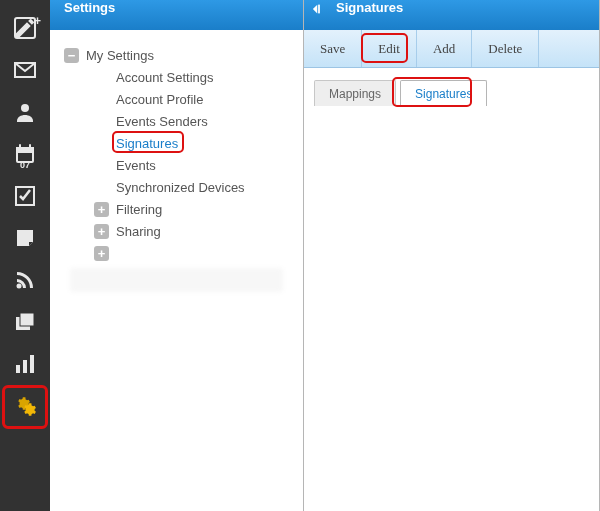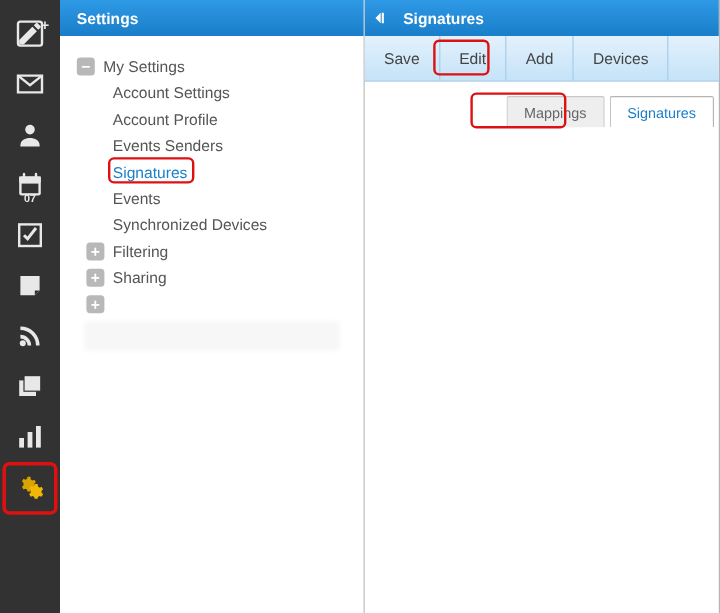--- a/index.html
+++ b/index.html
@@ -12,43 +12,43 @@
 .rail-item svg { width: 24px; height: 24px; fill: #e8e8e8; }
 .rail-item.active svg .g1 { fill: #d9a400; }
 .rail-item.active svg .g2 { fill: #f2b705; }
 .rail-highlight { position: absolute; border: 3px solid #d11; border-radius: 6px; pointer-events: none; }
 .compose-plus { position: absolute; top: 6px; right: 4px; color: #e8e8e8; font-size: 12px; font-weight: bold; }
 
 
 .panel { display: flex; flex-direction: column; border-right: 1px solid #b5b5b5; background: #fff; }
 .panel.settings { width: 254px; }
 .panel.right { flex: 1; }
-.panel-header { height: 30px; background: linear-gradient(#2e99e5, #1a7ec9); color: #fff; font-weight: bold; font-size: 13px; display: flex; align-items: center; padding-left: 14px; }
+.panel-header { height: 30px; background: linear-gradient(#2e99e5, #1a7ec9); color: #fff; font-weight: bold; font-size: 13px; display: flex; padding-left: 14px; }
 .panel-header.right { padding-left: 6px; }
 .collapse-icon { width: 18px; height: 18px; margin-right: 8px; cursor: pointer; display: inline-flex; align-items: center; justify-content: center; }
 .collapse-icon svg { fill: #fff; }
 
 .tree { padding: 14px 8px 8px 14px; }
 .tree-node { display: flex; align-items: center; height: 22px; cursor: pointer; color: #555; }
 .tree-node.root { font-size: 13px; }
 .tree-expander { width: 15px; height: 15px; background: #b8b8b8; border-radius: 3px; display: inline-flex; align-items: center; justify-content: center; color: #fff; font-size: 13px; font-weight: bold; margin-right: 7px; line-height: 1; flex-shrink: 0; }
-.tree-children { margin-left: 8px; }
+.tree-children { margin-left: 30px; }
 .tree-leaf { height: 22px; display: flex; align-items: center; padding-left: 22px; cursor: pointer; color: #555; position: relative; }
 .tree-leaf.selected span.lbl { color: #1a7ec9; }
 .tree-sub { display: flex; align-items: center; height: 22px; padding-left: 0; }
 .blur-area { margin: 4px 12px 0 6px; height: 24px; background: #f7f7f7; filter: blur(2px); border-radius: 3px; }
 
 .red-box { position: absolute; border: 2px solid #d11; border-radius: 5px; pointer-events: none; }
 
 
 .toolbar { height: 38px; background: linear-gradient(#e3f1fc, #c5e3f8); border-bottom: 1px solid #9cc4e4; display: flex; align-items: stretch; }
-.toolbar button { background: transparent; border: none; border-right: 1px solid #a7cdeb; padding: 0 16px; font-size: 13px; color: #444; cursor: pointer; font-family: Liberation Sans, sans-serif; }
+.toolbar button { background: transparent; border: none; border-right: 1px solid #a7cdeb; padding: 0 16px; font-size: 13px; color: #444; cursor: pointer; font-family: Liberation Serif, serif; }
 .toolbar-wrap { position: relative; display: flex; }
 
-.tabs { display: flex; padding: 12px 0 0 10px; position: relative; justify-content: flex-end; }
+.tabs { display: flex; padding: 12px 0 0 10px; position: relative; }
 .tab { height: 26px; padding: 0 14px; display: flex; align-items: center; border: 1px solid #c7c7c7; border-bottom: none; background: #eee; color: #666; margin-right: 4px; border-radius: 2px 2px 0 0; cursor: pointer; font-size: 12px; }
 .tab.active { background: #fff; color: #1a7ec9; border-color: #b5b5b5; }
 
 .cal-num { position: absolute; bottom: 4px; font-size: 9px; font-weight: bold; color: #323232; width: 100%; text-align: center; }
 </style>
 </head>
 <body>
 
 <div class="app">
 
@@ -180,21 +180,21 @@
             <rect x="7" y="3" width="2" height="10"></rect>
           </svg>
       </span>
       <span>Signatures</span>
     </div>
     <div class="toolbar">
       <div class="toolbar-wrap">
         <button>Save</button>
         <button>Edit</button>
         <button>Add</button>
-        <button>Devices</button>
+        <button>Delete</button>
         <div class="red-box" style="left:57px;top:3px;width:47px;height:30px"></div>
       </div>
     </div>
     <div class="tabs">
       <div class="tab">
           <span>Mappings</span>
         </div>
       <div class="tab active">
           <span>Signatures</span>
         </div>

